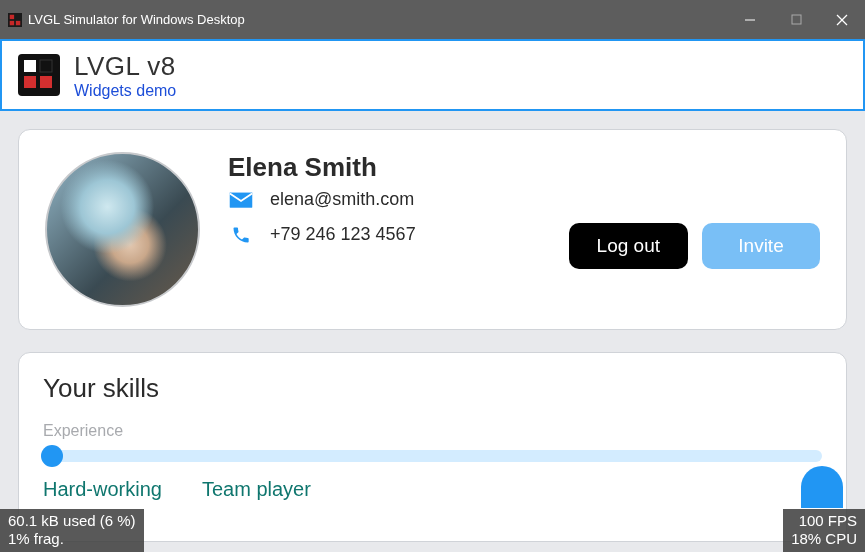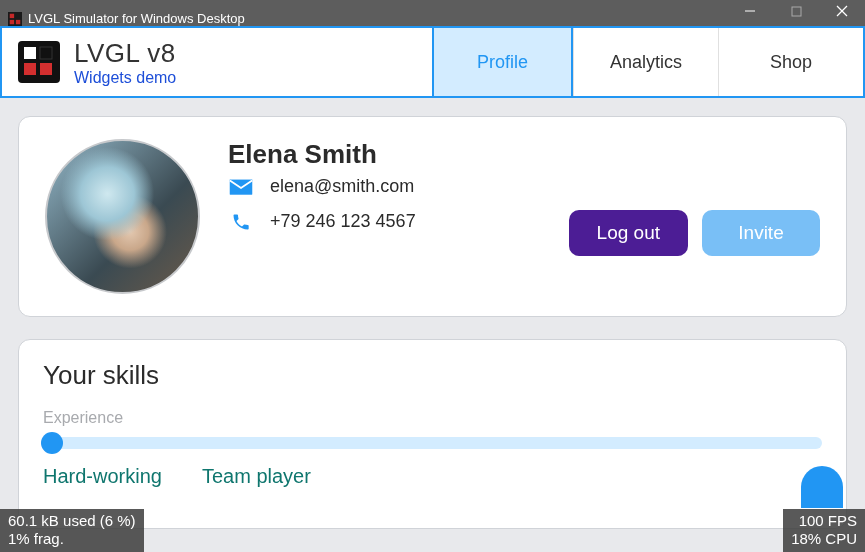--- a/index.html
+++ b/index.html
@@ -5,24 +5,24 @@
 * { box-sizing: border-box; margin: 0; padding: 0; }
 body {
   font-family: -apple-system, BlinkMacSystemFont, "Segoe UI", Arial, sans-serif;
   background: #e8e9ec;
   width: 865px;
   height: 552px;
   overflow: hidden;
   position: relative;
 }
 .titlebar {
-  height: 26px;
+  height: 39px;
   background: #5d5d5d;
   display: flex;
-  align-items: flex-end;
+  align-items: center;
   padding-left: 8px;
   color: #fff;
   font-size: 13px;
 }
 .titlebar-icon {
   width: 14px; height: 14px;
   display: inline-block;
   margin-right: 6px;
 }
 .titlebar-icon svg { display:block; }
@@ -100,21 +100,21 @@
 .profile-wrap { display:flex; }
 .btn {
   height: 46px;
   padding: 0 28px;
   border-radius: 10px;
   display: inline-flex; align-items: center; justify-content: center;
   font-size: 19px; font-weight: 400; color: #fff;
   border: none; cursor: pointer;
   min-width: 118px;
 }
-.btn-primary { background: #4c1d95; }
+.btn-primary { background: #000000; }
 .btn-light   { background: #79bff6; text-align: center; }
 .row2 { display:flex; gap: 22px; margin-top: 22px; }
 .half { flex: 1; padding: 20px 24px; min-height: 190px; }
 .half h2 { font-size: 26px; font-weight: 500; color: #2b2b2b; margin-bottom: 18px; }
 .form-row { display: flex; gap: 18px; }
 .field { flex: 1; display:flex; flex-direction:column; gap:6px;}
 .field-label { color:#a8aaae; font-size:16px; }
 .input {
   height: 44px;
   border:1px solid #cfd1d5;
@@ -199,31 +199,20 @@
           <rect x="6" y="6" width="12" height="12" fill="#fff"></rect>
           <rect x="6" y="22" width="12" height="12" fill="#d32f2f"></rect>
           <rect x="22" y="22" width="12" height="12" fill="#d32f2f"></rect>
           <rect x="22" y="6" width="12" height="12" fill="#111" stroke="#333"></rect>
         </svg>
     </div>
     <div class="brand-text">
       <span class="brand-title">LVGL v8</span>
       <span class="brand-sub">Widgets demo</span>
     </div>
-  </div>
-  <div class="tabs">
-    <div class="tab active">
-        <span>Profile</span>
-      </div>
-    <div class="tab">
-        <span>Analytics</span>
-      </div>
-    <div class="tab">
-        <span>Shop</span>
-      </div>
   </div>
 </div>
 
 <div class="content">
 
   <div class="card profile-card">
     <div class="avatar"></div>
     <div class="profile-body">
       <div class="profile-name">Elena Smith</div>
 

